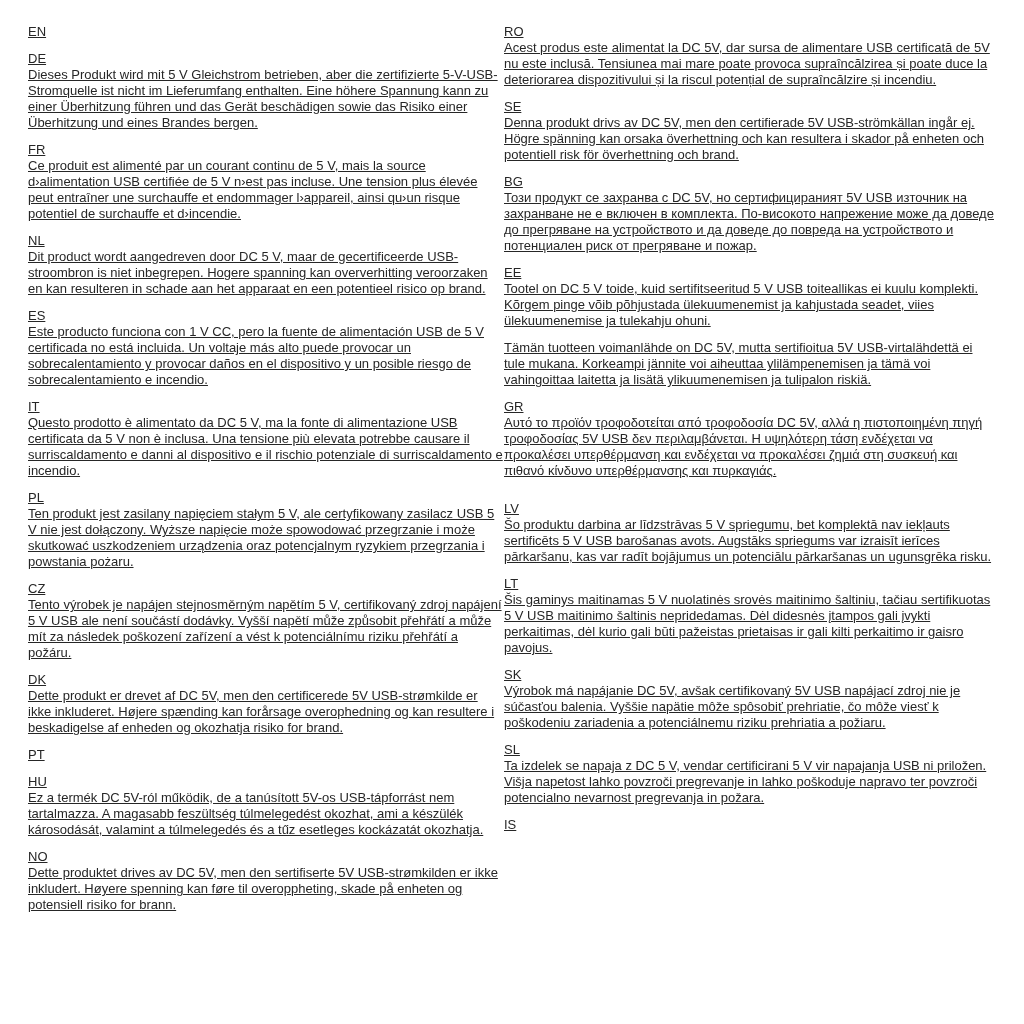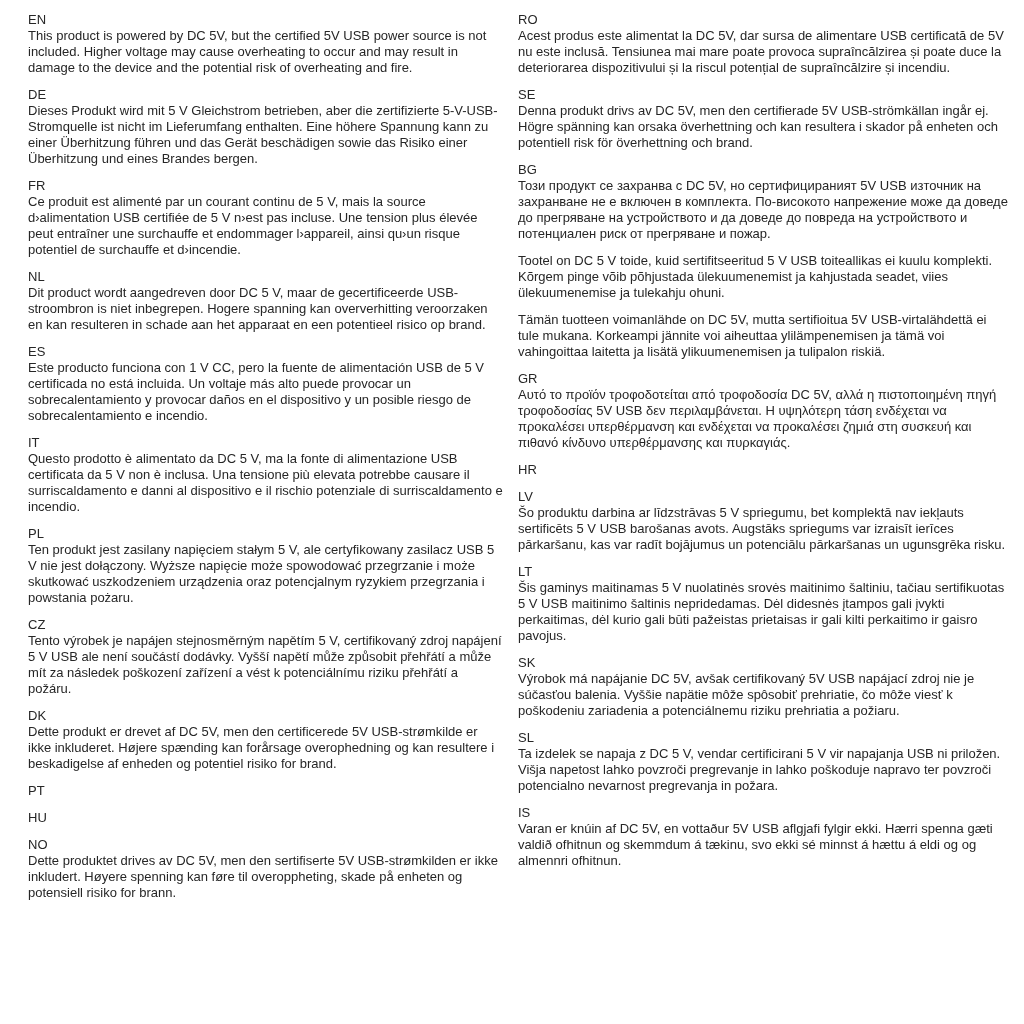--- a/index.html
+++ b/index.html
@@ -10,23 +10,23 @@
     width: 1024px;
     height: 1024px;
     background: #ffffff;
     color: #262626;
     font-family: "Liberation Sans", sans-serif;
     overflow: hidden;
   }
   .page {
     box-sizing: border-box;
     display: flex;
-    gap: 14px;
-    padding: 12px 14px 8px 28px;
+    padding: 24px 14px 8px 28px;
     height: 100%;
+    text-decoration: underline;
   }
   .col {
     display: flex;
     flex-direction: column;
   }
   .col-left { width: 476px; }
   .col-right { width: 492px; }
   .lang-block {
     margin-bottom: 11px;
   }
@@ -41,21 +41,20 @@
   }
 </style>
 </head>
 <body>
 
 <div class="page">
 
   <div class="col col-left">
     <section class="lang-block">
       <div class="lang-code">EN</div>
-      <p class="lang-text">This product is powered by DC 5V, but the certified 5V USB power source is not included. Higher voltage may cause overheating to occur and may result in damage to the device and the potential risk of overheating and fire.</p>
     </section>
     <section class="lang-block">
       <div class="lang-code">DE</div>
       <p class="lang-text">Dieses Produkt wird mit 5 V Gleichstrom betrieben, aber die zertifizierte 5-V-USB-Stromquelle ist nicht im Lieferumfang enthalten. Eine höhere Spannung kann zu einer Überhitzung führen und das Gerät beschädigen sowie das Risiko einer Überhitzung und eines Brandes bergen.</p>
     </section>
     <section class="lang-block">
       <div class="lang-code">FR</div>
       <p class="lang-text">Ce produit est alimenté par un courant continu de 5 V, mais la source d›alimentation USB certifiée de 5 V n›est pas incluse. Une tension plus élevée peut entraîner une surchauffe et endommager l›appareil, ainsi qu›un risque potentiel de surchauffe et d›incendie.</p>
     </section>
     <section class="lang-block">
@@ -73,27 +72,28 @@
     <section class="lang-block">
       <div class="lang-code">PL</div>
       <p class="lang-text">Ten produkt jest zasilany napięciem stałym 5 V, ale certyfikowany zasilacz USB 5 V nie jest dołączony. Wyższe napięcie może spowodować przegrzanie i może skutkować uszkodzeniem urządzenia oraz potencjalnym ryzykiem przegrzania i powstania pożaru.</p>
     </section>
     <section class="lang-block">
       <div class="lang-code">CZ</div>
       <p class="lang-text">Tento výrobek je napájen stejnosměrným napětím 5 V, certifikovaný zdroj napájení 5 V USB ale není součástí dodávky. Vyšší napětí může způsobit přehřátí a může mít za následek poškození zařízení a vést k potenciálnímu riziku přehřátí a požáru.</p>
     </section>
     <section class="lang-block">
       <div class="lang-code">DK</div>
-      <p class="lang-text">Dette produkt er drevet af DC 5V, men den certificerede 5V USB-strømkilde er ikke inkluderet. Højere spænding kan forårsage overophedning og kan resultere i beskadigelse af enheden og potentiel risiko for brand.</p>
+      <p class="lang-text">Dette produkt er drevet af DC 5V, men den certificerede 5V USB-strømkilde er ikke inkluderet. Højere spænding kan forårsage overophedning og kan resultere i beskadigelse af enheden og okozhatja risiko for brand.</p>
     </section>
     <section class="lang-block">
       <div class="lang-code">PT</div>
     </section>
     <section class="lang-block">
       <div class="lang-code">HU</div>
+      <p class="lang-text">Ez a termék DC 5V-ról működik, de a tanúsított 5V-os USB-tápforrást nem tartalmazza. A magasabb feszültség túlmelegedést okozhat, ami a készülék károsodását, valamint a túlmelegedés és a tűz esetleges kockázatát okozhatja.</p>
     </section>
     <section class="lang-block">
       <div class="lang-code">NO</div>
       <p class="lang-text">Dette produktet drives av DC 5V, men den sertifiserte 5V USB-strømkilden er ikke inkludert. Høyere spenning kan føre til overoppheting, skade på enheten og potensiell risiko for brann.</p>
     </section>
   </div>
 
   <div class="col col-right">
     <section class="lang-block">
       <div class="lang-code">RO</div>
@@ -101,47 +101,46 @@
     </section>
     <section class="lang-block">
       <div class="lang-code">SE</div>
       <p class="lang-text">Denna produkt drivs av DC 5V, men den certifierade 5V USB-strömkällan ingår ej. Högre spänning kan orsaka överhettning och kan resultera i skador på enheten och potentiell risk för överhettning och brand.</p>
     </section>
     <section class="lang-block">
       <div class="lang-code">BG</div>
       <p class="lang-text">Този продукт се захранва с DC 5V, но сертифицираният 5V USB източник на захранване не е включен в комплекта. По-високото напрежение може да доведе до прегряване на устройството и да доведе до повреда на устройството и потенциален риск от прегряване и пожар.</p>
     </section>
     <section class="lang-block">
+      <div class="lang-code">EE</div>
       <p class="lang-text">Tootel on DC 5 V toide, kuid sertifitseeritud 5 V USB toiteallikas ei kuulu komplekti. Kõrgem pinge võib põhjustada ülekuumenemist ja kahjustada seadet, viies ülekuumenemise ja tulekahju ohuni.</p>
     </section>
     <section class="lang-block">
       <p class="lang-text">Tämän tuotteen voimanlähde on DC 5V, mutta sertifioitua 5V USB-virtalähdettä ei tule mukana. Korkeampi jännite voi aiheuttaa ylilämpenemisen ja tämä voi vahingoittaa laitetta ja lisätä ylikuumenemisen ja tulipalon riskiä.</p>
     </section>
     <section class="lang-block">
       <div class="lang-code">GR</div>
       <p class="lang-text">Αυτό το προϊόν τροφοδοτείται από τροφοδοσία DC 5V, αλλά η πιστοποιημένη πηγή τροφοδοσίας 5V USB δεν περιλαμβάνεται. Η υψηλότερη τάση ενδέχεται να προκαλέσει υπερθέρμανση και ενδέχεται να προκαλέσει ζημιά στη συσκευή και πιθανό κίνδυνο υπερθέρμανσης και πυρκαγιάς.</p>
     </section>
     <section class="lang-block">
-      <div class="lang-code">HR</div>
     </section>
     <section class="lang-block">
       <div class="lang-code">LV</div>
       <p class="lang-text">Šo produktu darbina ar līdzstrāvas 5 V spriegumu, bet komplektā nav iekļauts sertificēts 5 V USB barošanas avots. Augstāks spriegums var izraisīt ierīces pārkaršanu, kas var radīt bojājumus un potenciālu pārkaršanas un ugunsgrēka risku.</p>
     </section>
     <section class="lang-block">
       <div class="lang-code">LT</div>
       <p class="lang-text">Šis gaminys maitinamas 5 V nuolatinės srovės maitinimo šaltiniu, tačiau sertifikuotas 5 V USB maitinimo šaltinis nepridedamas. Dėl didesnės įtampos gali įvykti perkaitimas, dėl kurio gali būti pažeistas prietaisas ir gali kilti perkaitimo ir gaisro pavojus.</p>
     </section>
     <section class="lang-block">
       <div class="lang-code">SK</div>
       <p class="lang-text">Výrobok má napájanie DC 5V, avšak certifikovaný 5V USB napájací zdroj nie je súčasťou balenia. Vyššie napätie môže spôsobiť prehriatie, čo môže viesť k poškodeniu zariadenia a potenciálnemu riziku prehriatia a požiaru.</p>
     </section>
     <section class="lang-block">
       <div class="lang-code">SL</div>
       <p class="lang-text">Ta izdelek se napaja z DC 5 V, vendar certificirani 5 V vir napajanja USB ni priložen. Višja napetost lahko povzroči pregrevanje in lahko poškoduje napravo ter povzroči potencialno nevarnost pregrevanja in požara.</p>
     </section>
     <section class="lang-block">
       <div class="lang-code">IS</div>
-      <p class="lang-text">Varan er knúin af DC 5V, en vottaður 5V USB aflgjafi fylgir ekki. Hærri spenna gæti valdið ofhitnun og skemmdum á tækinu, svo ekki sé minnst á hættu á eldi og og almennri ofhitnun.</p>
     </section>
   </div>
 
 </div>
 
 </body></html>

